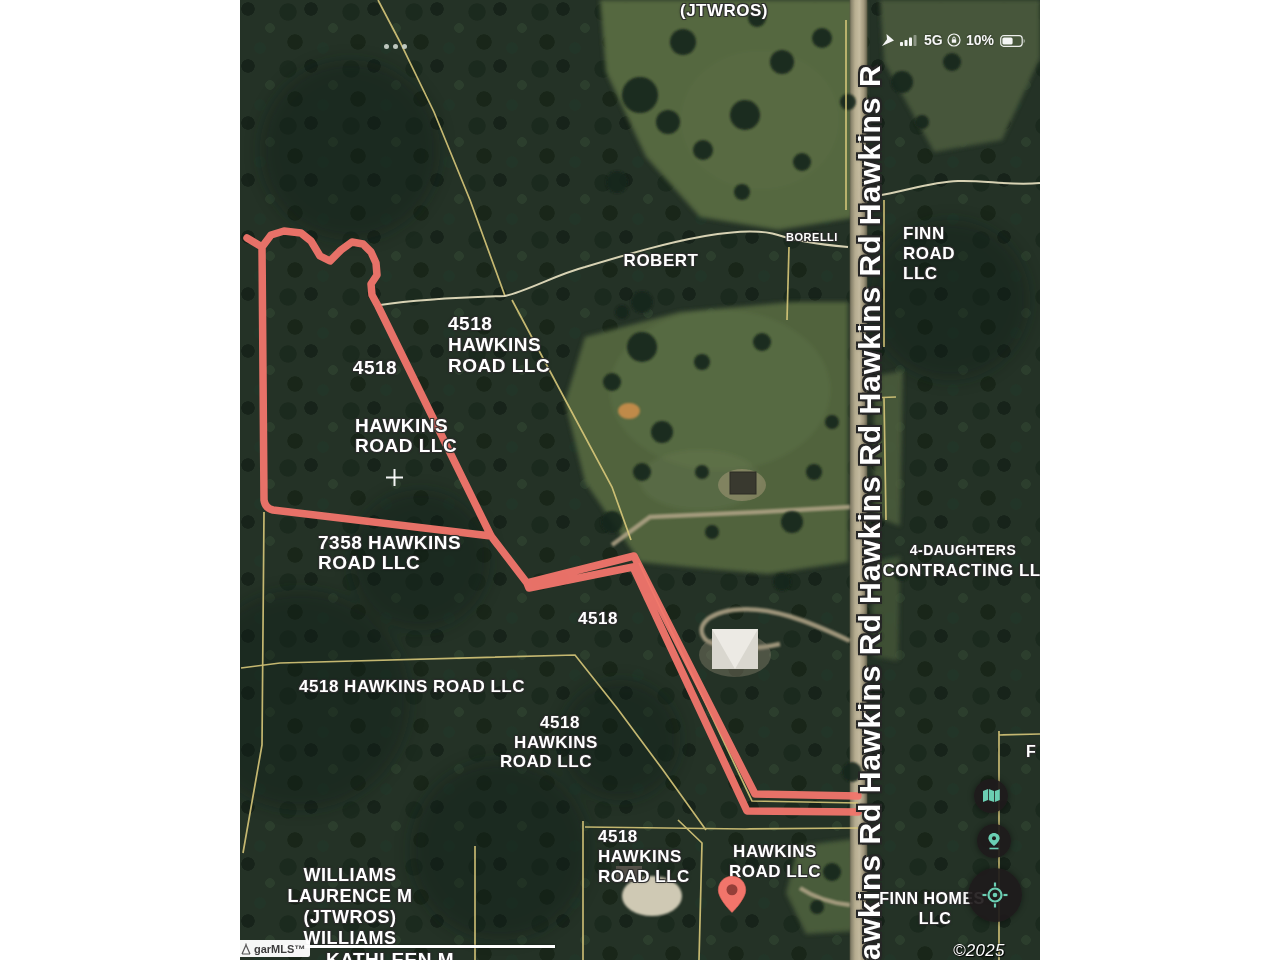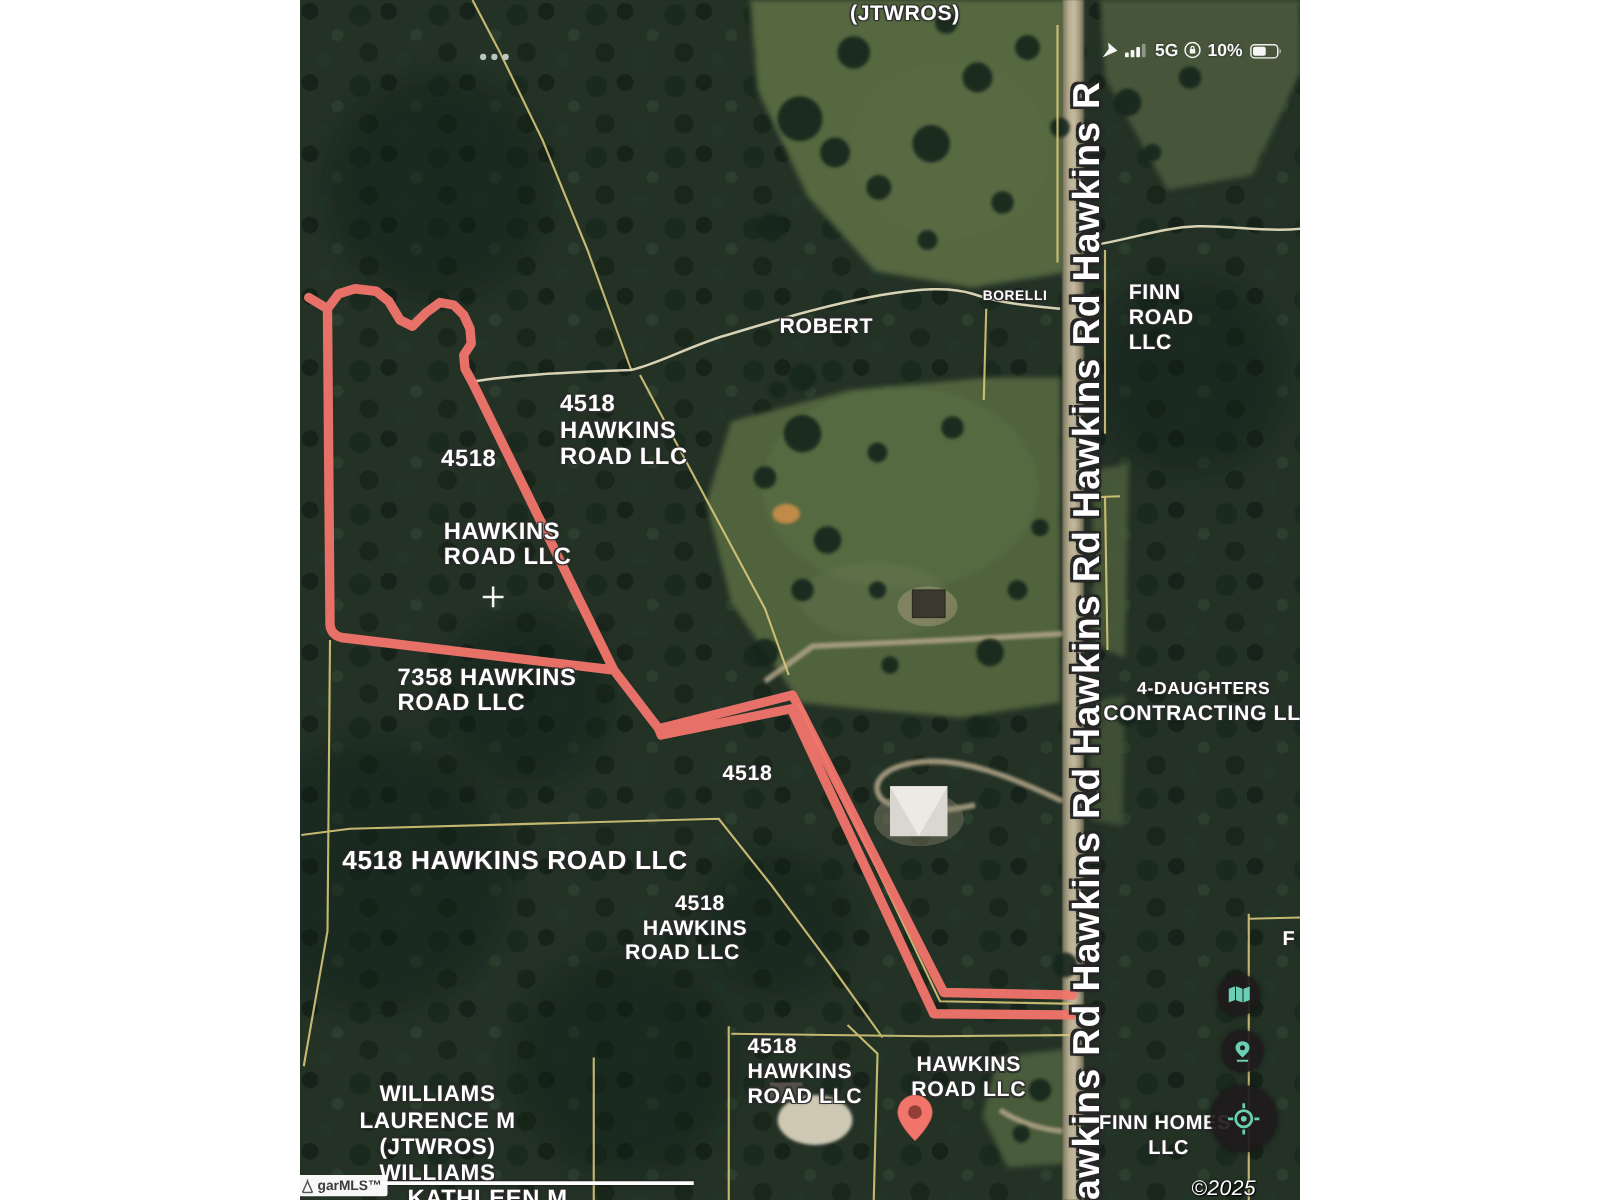--- a/index.html
+++ b/index.html
@@ -189,21 +189,21 @@
     <div class="lbl" style="left:115px;top:415px;font-size:19px">HAWKINS</div>
     <div class="lbl" style="left:115px;top:435px;font-size:19px">ROAD LLC</div>
 
     <div class="lbl" style="left:78px;top:532px;font-size:19px">7358 HAWKINS</div>
     <div class="lbl" style="left:78px;top:552px;font-size:19px">ROAD LLC</div>
 
     <div class="lbl c" style="left:723px;top:542px;font-size:14px">4-DAUGHTERS</div>
     <div class="lbl c" style="left:728px;top:561px;font-size:17px">CONTRACTING LLC</div>
 
     <div class="lbl c" style="left:358px;top:609px;font-size:17px">4518</div>
-    <div class="lbl c" style="left:172px;top:677px;font-size:21px">4518 HAWKINS ROAD LLC</div>
+    <div class="lbl c" style="left:172px;top:677px;font-size:17px">4518 HAWKINS ROAD LLC</div>
 
     <div class="lbl c" style="left:320px;top:713px;font-size:17px">4518</div>
     <div class="lbl c" style="left:316px;top:733px;font-size:17px">HAWKINS</div>
     <div class="lbl c" style="left:306px;top:752px;font-size:17px">ROAD LLC</div>
 
     <div class="lbl" style="left:358px;top:827px;font-size:17px">4518</div>
     <div class="lbl" style="left:358px;top:847px;font-size:17px">HAWKINS</div>
     <div class="lbl" style="left:358px;top:867px;font-size:17px">ROAD LLC</div>
 
     <div class="lbl c" style="left:535px;top:842px;font-size:17px">HAWKINS</div>

